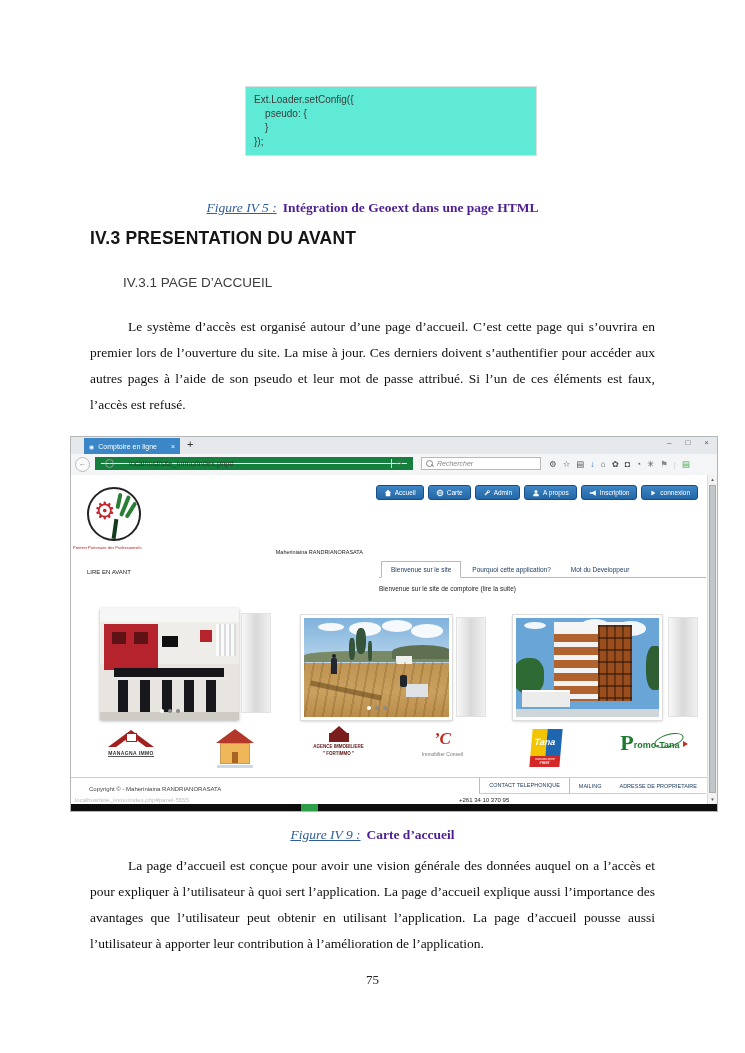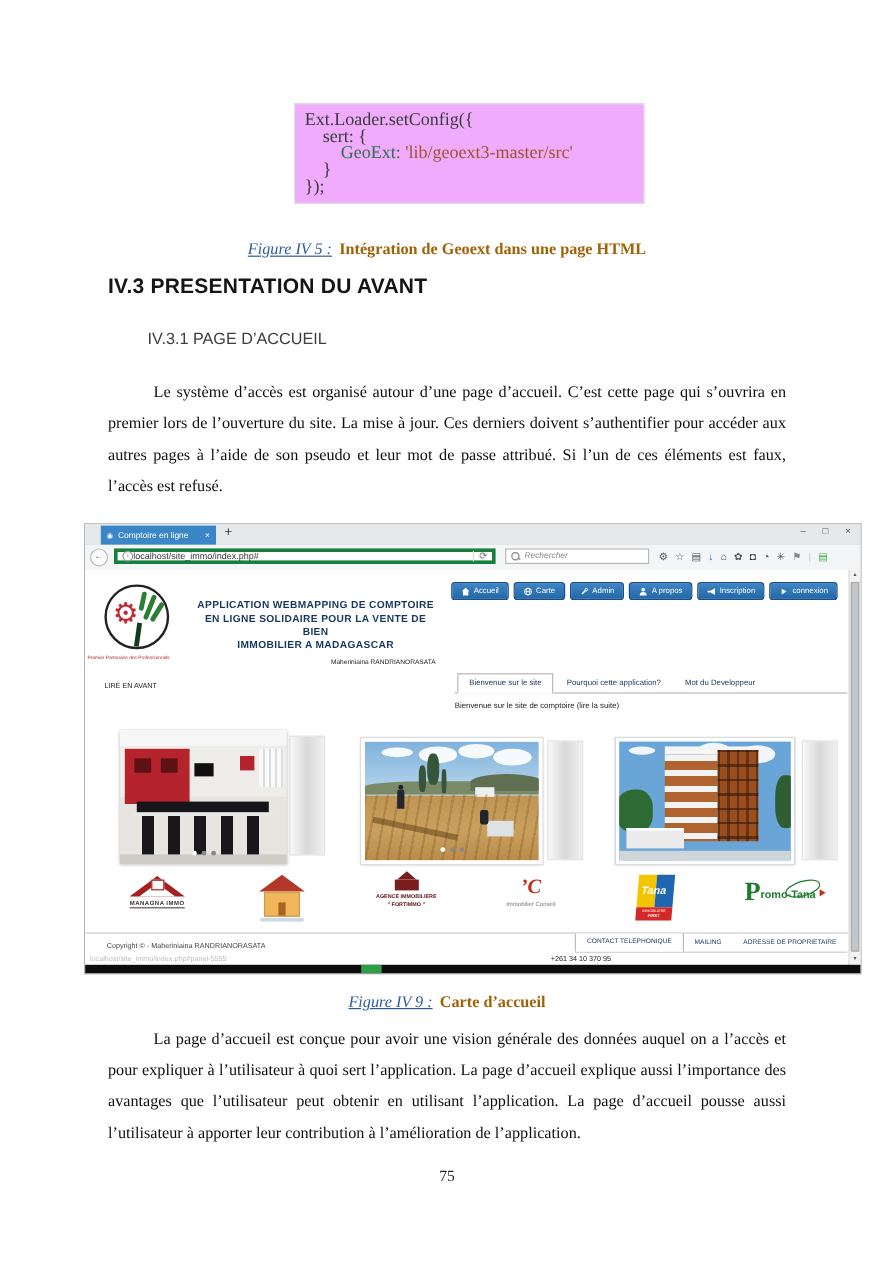--- a/index.html
+++ b/index.html
@@ -1,29 +1,29 @@
 <!DOCTYPE html>
 <html><head>
 <meta charset="utf-8">
 <style>
   html,body{margin:0;padding:0;}
   body{width:745px;height:1053px;background:#fff;position:relative;overflow:hidden;
        font-family:"Liberation Serif",serif;color:#111;}
 
   
-  .codeblock{position:absolute;left:245px;top:86px;width:274px;background:#f0abfc;
-             border:1px solid #dcdfe0;padding:6px 8px;font-family:Liberation Serif, serif;
-             font-size:15px;line-height:14px;color:#3b3b3b;}
+  .codeblock{position:absolute;left:245px;top:86px;width:274px;background:#5eead4;
+             border:1px solid #dcdfe0;padding:6px 8px;font-family:Liberation Sans, sans-serif;
+             font-size:10px;line-height:14px;color:#3b3b3b;}
   .code-line{white-space:pre;}
   .tok-plain{color:#3b3b3b}.tok-kw{color:#b3272e}.tok-str{color:#a0522d}.tok-prop{color:#2e6e4e}
 
   .caption{position:absolute;width:100%;text-align:center;font-size:13.5px;}
   #fig8{top:200px}#fig9{top:827px}
   .fig-label{color:#2e5c9e;font-style:italic;text-decoration:underline;}
-  .fig-title{font-weight:bold;color:#a16207;margin-left:6px;}
+  .fig-title{font-weight:bold;color:#4c1d95;margin-left:6px;}
 
   .h1{position:absolute;left:90px;top:228px;font-family:"Liberation Sans",sans-serif;
       font-size:17.5px;font-weight:700;color:#151515;letter-spacing:.2px;}
   .h2{position:absolute;left:123px;top:275px;font-family:"Liberation Sans",sans-serif;
       font-size:13.5px;font-weight:400;color:#3d3d3d;}
 
   .para{position:absolute;left:90px;width:565px;text-align:justify;text-indent:38px;
         font-size:13.5px;line-height:26px;color:#0f0f0f;}
   #p1{top:314px}#p2{top:853px}
   .pageno{position:absolute;top:972px;width:100%;text-align:center;font-size:13px;color:#222;}
@@ -36,22 +36,22 @@
   .tab{position:absolute;left:13px;top:1px;width:96px;height:16px;background:#3a86c6;color:#fff;
        font-size:7px;display:flex;align-items:center;padding:0 5px;gap:4px;box-sizing:border-box;}
   .tab-fav{font-size:6px;}
   .tab-close{margin-left:auto;font-size:7px;}
   .newtab{position:absolute;left:116px;top:1px;font-size:11px;color:#333;}
   .winctl{position:absolute;right:8px;top:1px;display:flex;gap:14px;font-size:8px;color:#555;}
 
   .navbar{position:absolute;top:17px;left:0;right:0;height:21px;background:#f4f5f6;border-bottom:1px solid #cfd2d5;}
   .backbtn{position:absolute;left:4px;top:3px;width:13px;height:13px;border:1px solid #b9bcbe;border-radius:50%;
            color:#777;font-size:8px;line-height:12px;text-align:center;background:#fbfbfb;}
-  .urlbox{position:absolute;left:24px;top:3px;width:318px;height:13px;background:#fff;border:3px solid #15803d;
-          display:flex;align-items:center;font-size:7.5px;color:#333;padding:0 4px;gap:0;box-sizing:border-box;}
+  .urlbox{position:absolute;left:24px;top:3px;width:318px;height:13px;background:#fff;border:6px solid #15803d;
+          display:flex;align-items:center;font-size:7.5px;color:#333;padding:0 4px;gap:15px;box-sizing:border-box;}
   .info-badge{width:7px;height:7px;border:1px solid #999;border-radius:50%;font-size:5px;color:#666;
               text-align:center;line-height:7px;flex:0 0 auto;}
   .reload{margin-left:auto;color:#666;border-left:1px solid #ddd;padding-left:4px;font-size:8px;}
   .searchbox{position:absolute;left:350px;top:3px;width:120px;height:13px;background:#fff;border:1px solid #b9b9b9;
              display:flex;align-items:center;gap:4px;padding:0 4px;box-sizing:border-box;}
   .mag{width:5px;height:5px;border:1px solid #888;border-radius:50%;position:relative;flex:0 0 auto;}
   .mag::after{content:"";position:absolute;left:4px;top:4px;width:3px;height:1px;background:#888;transform:rotate(45deg);}
   .search-ph{font-size:7px;color:#888;font-style:italic;}
   #toolbar-icons{position:absolute;left:478px;top:2px;height:17px;display:flex;gap:6px;align-items:center;font-size:8.5px;}
   .tb-icon{line-height:1;}
@@ -190,22 +190,21 @@
   .statusbar{position:absolute;left:4px;top:360px;font-size:6px;color:#bcbcbc;font-family:"Liberation Sans",sans-serif;}
   .blackbar{position:absolute;left:0;right:0;bottom:0;height:7px;background:#0d0d0d;}
   .greenseg{position:absolute;left:230px;top:0;width:17px;height:7px;background:#2f9e49;}
 </style>
 </head>
 <body>
 
 <div class="codeblock">
   <div id="code-lines">
       <div class="code-line"><span class="tok-plain">Ext.Loader.setConfig({</span></div>
-      <div class="code-line"><span class="tok-plain">    sert: {</span></div>
-      <div class="code-line"><span class="tok-plain">        </span><span class="tok-prop">GeoExt: </span><span class="tok-str">'lib/geoext3-master/src'</span></div>
+      <div class="code-line"><span class="tok-plain">    pseudo: {</span></div>
       <div class="code-line"><span class="tok-plain">    }</span></div>
       <div class="code-line"><span class="tok-plain">});</span></div>
     </div>
 </div>
 
 <div class="caption" id="fig8">
   <span class="fig-label">Figure IV 5 :</span><span class="fig-title">Intégration de Geoext dans une page HTML</span>
 </div>
 
 <div class="h1">IV.3 PRESENTATION DU AVANT</div>
@@ -260,25 +259,20 @@
 
     <div class="logo">
       <span class="logo-gear">⚙</span>
       <span class="leaf l1"></span>
       <span class="leaf l2"></span>
       <span class="leaf l3"></span>
       <span class="logo-stem"></span>
     </div>
     <div class="logo-cap">Premier Partenaire des Professionnels</div>
 
-    <div class="site-title">
-      <div>APPLICATION WEBMAPPING DE COMPTOIRE</div>
-      <div>EN LIGNE SOLIDAIRE POUR LA VENTE DE BIEN</div>
-      <div>IMMOBILIER A MADAGASCAR</div>
-    </div>
     <div class="site-author">Maheriniaina RANDRIANORASATA</div>
 
     <div id="site-nav">
         <button class="nav-btn">
           <span class="nav-ico">
             <svg width="8" height="8" viewBox="0 0 10 10">
               <path d="M5 1 9 4.6 7.8 4.6 7.8 9 2.2 9 2.2 4.6 1 4.6Z" fill="#fff"></path>
             </svg>
           </span>
           <span>Accueil</span>

